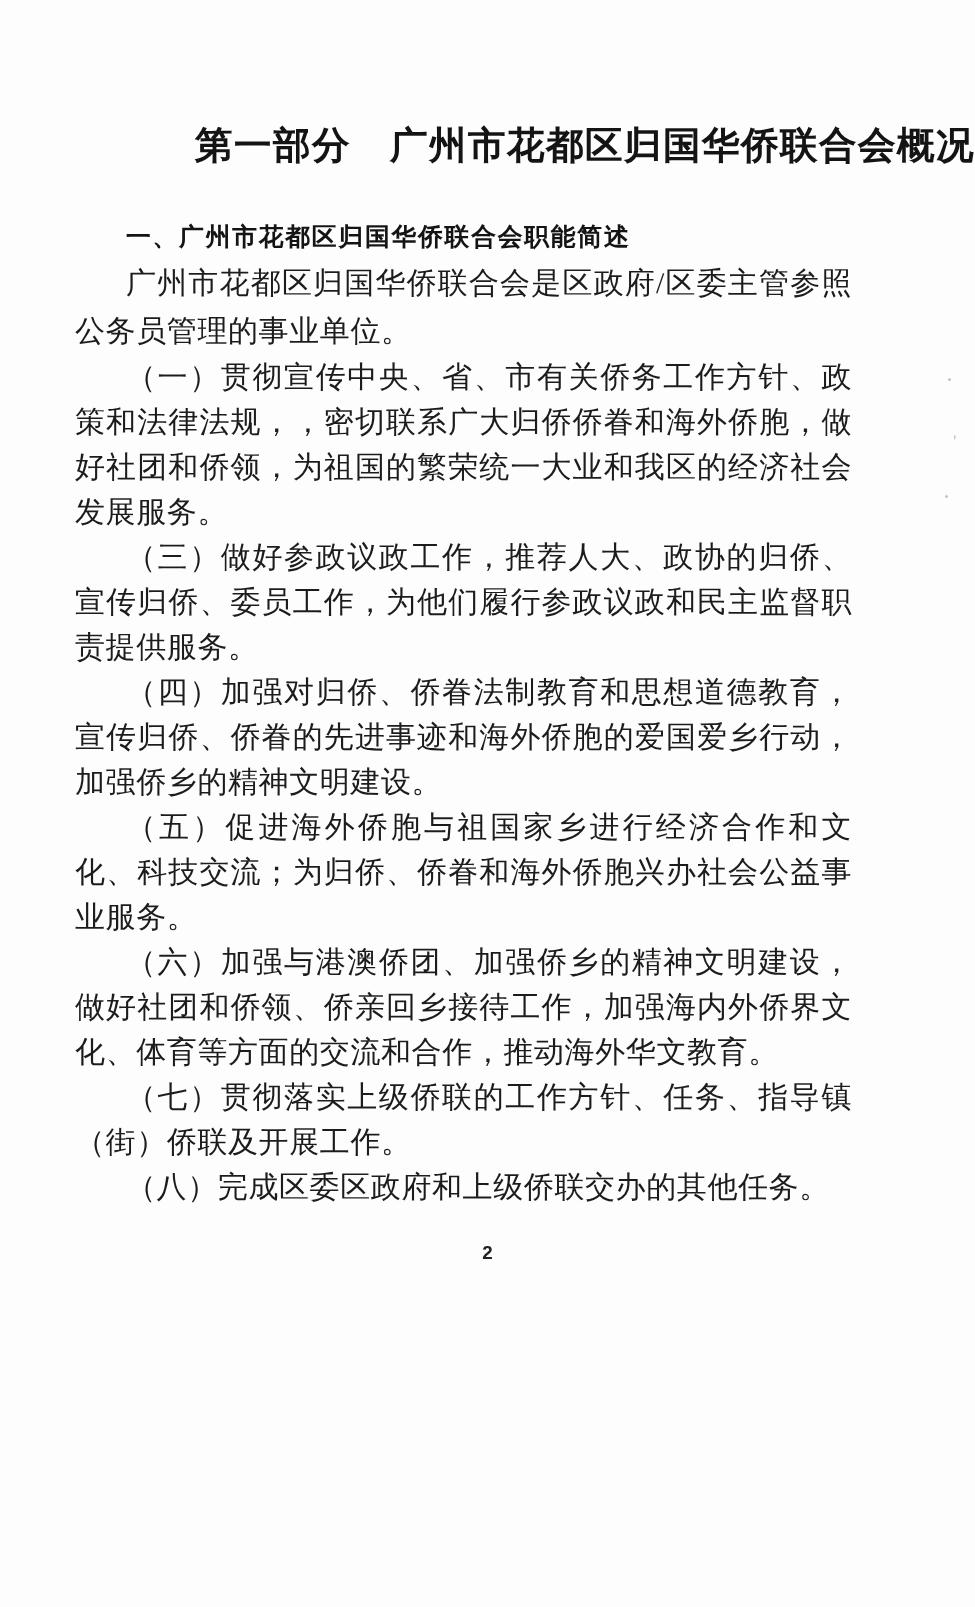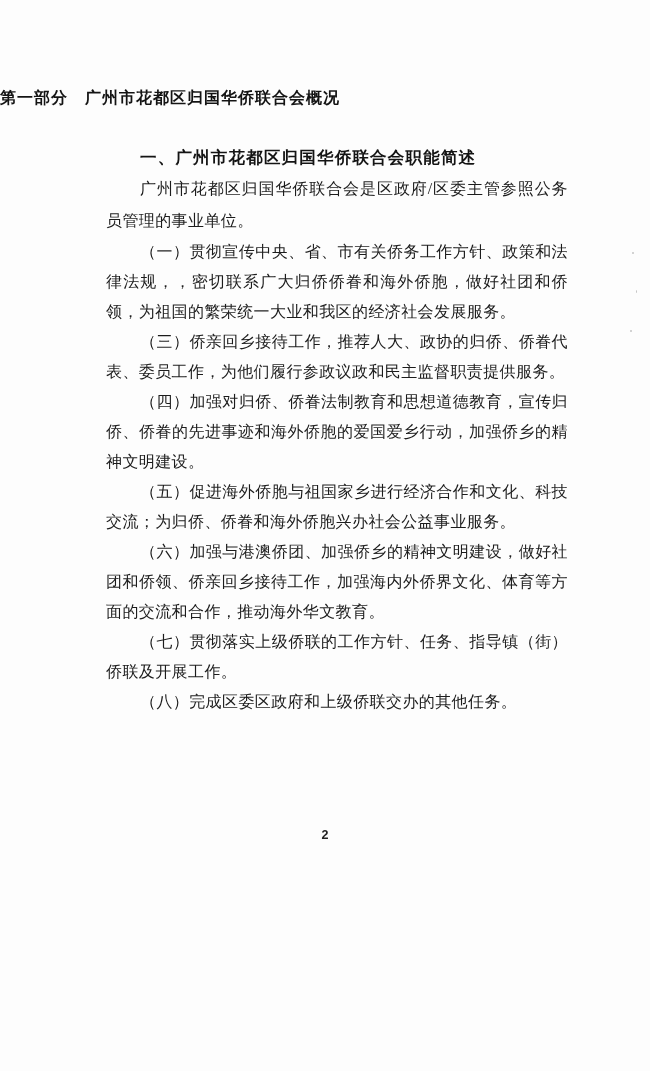--- a/index.html
+++ b/index.html
@@ -15,41 +15,41 @@
   .page {
     position: relative;
     width: 650px;
     height: 1071px;
     background: #fdfdfd;
     overflow: hidden;
     color: #1c1c1c;
   }
   .doc-title {
     padding-top: 84px;
-    text-align: left;
+    text-align: right;
     font-weight: bold;
-    font-size: 16px;
+    font-size: 25px;
     letter-spacing: 1px;
     line-height: 28px;
     color: #141414;
   }
   .doc-body {
-    margin: 30px 82px 0 106px;
+    margin: 30px 82px 0 50px;
   }
   .section-heading {
     font-weight: bold;
     font-size: 16.5px;
     line-height: 31px;
     text-indent: 34px;
     letter-spacing: 1.2px;
     color: #141414;
   }
   .para {
     margin: 0;
-    font-size: 16px;
+    font-size: 20px;
     line-height: 30px;
     text-indent: 34px;
     letter-spacing: 0.4px;
     text-align: justify;
     text-justify: inter-character;
     color: #1c1c1c;
   }
   .para.first {
     line-height: 32px;
   }
@@ -84,21 +84,21 @@
 
   <div class="doc-body">
 
     <div class="section-heading">一、广州市花都区归国华侨联合会职能简述</div>
 
     <p class="para first">广州市花都区归国华侨联合会是区政府/区委主管参照公务员管理的事业单位。</p>
 
     <p class="para">（一）贯彻宣传中央、省、市有关侨务工作方针、政策和法律法规，，密切联系广大归侨侨眷和海外侨胞，做好社团和侨领，为祖国的繁荣统一大业和我区的经济社会发展服务。</p>
 
 
-    <p class="para">（三）侨亲回乡接待工作，推荐人大、政协的归侨、侨眷代表、委员工作，为他们履行参政议政和民主监督职责提供服务。</p>
+    <p class="para">（三）做好参政议政工作，推荐人大、政协的归侨、宣传归侨、委员工作，为他们履行参政议政和民主监督职责提供服务。</p>
 
     <p class="para">（四）加强对归侨、侨眷法制教育和思想道德教育，宣传归侨、侨眷的先进事迹和海外侨胞的爱国爱乡行动，加强侨乡的精神文明建设。</p>
 
     <p class="para">（五）促进海外侨胞与祖国家乡进行经济合作和文化、科技交流；为归侨、侨眷和海外侨胞兴办社会公益事业服务。</p>
 
     <p class="para">（六）加强与港澳侨团、加强侨乡的精神文明建设，做好社团和侨领、侨亲回乡接待工作，加强海内外侨界文化、体育等方面的交流和合作，推动海外华文教育。</p>
 
     <p class="para">（七）贯彻落实上级侨联的工作方针、任务、指导镇（街）侨联及开展工作。</p>
 
     <p class="para">（八）完成区委区政府和上级侨联交办的其他任务。</p>

